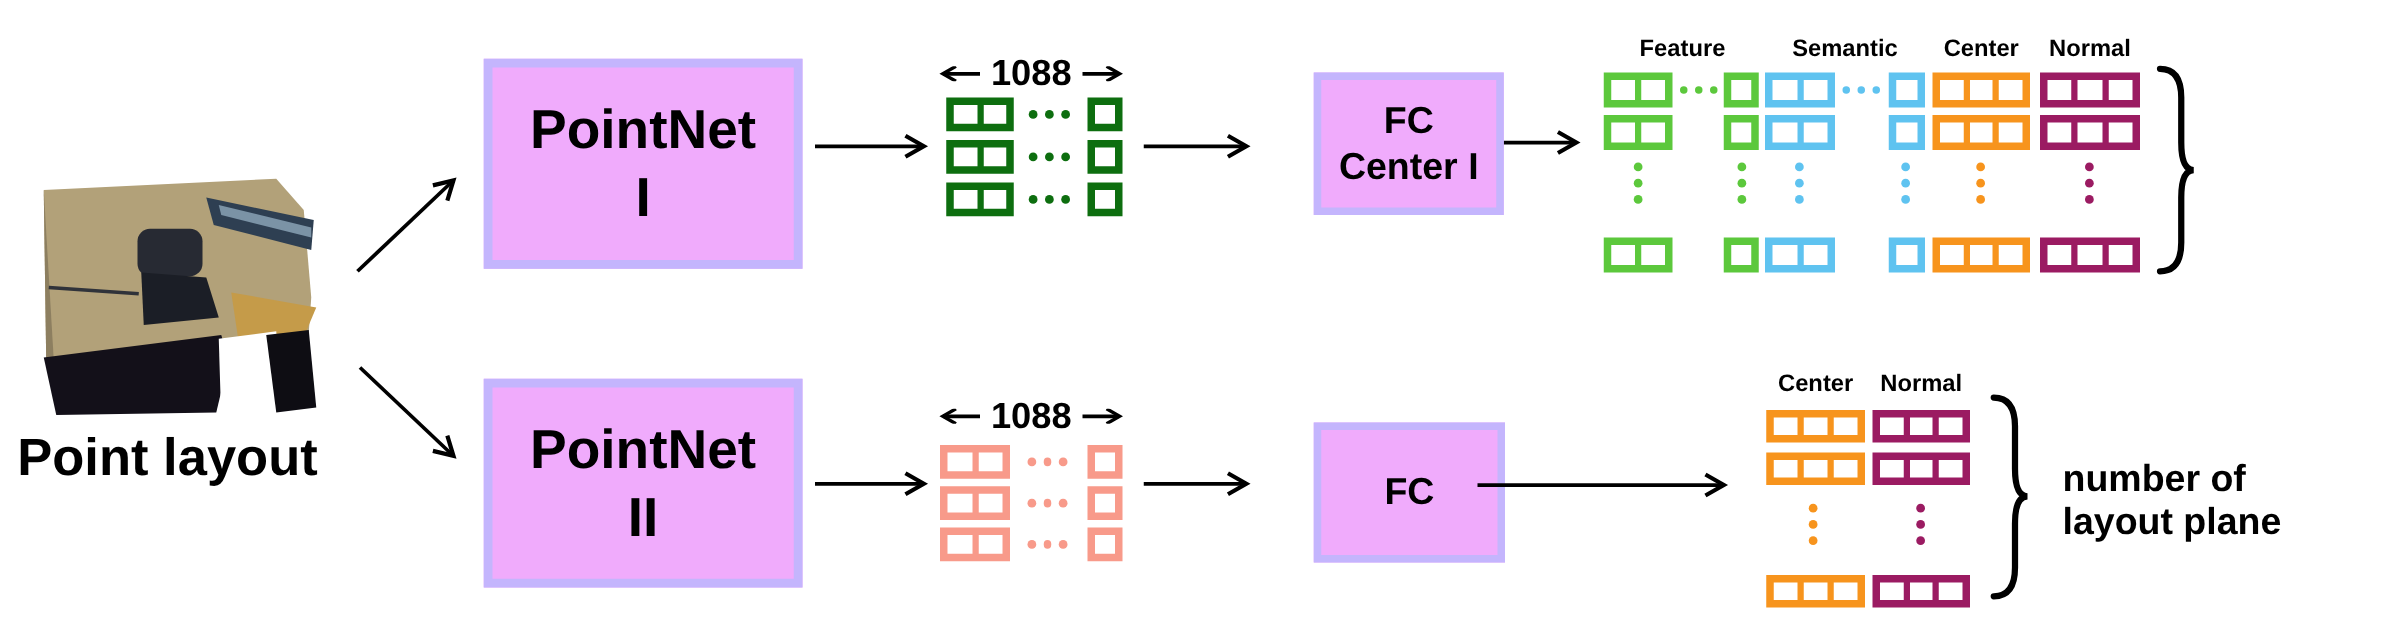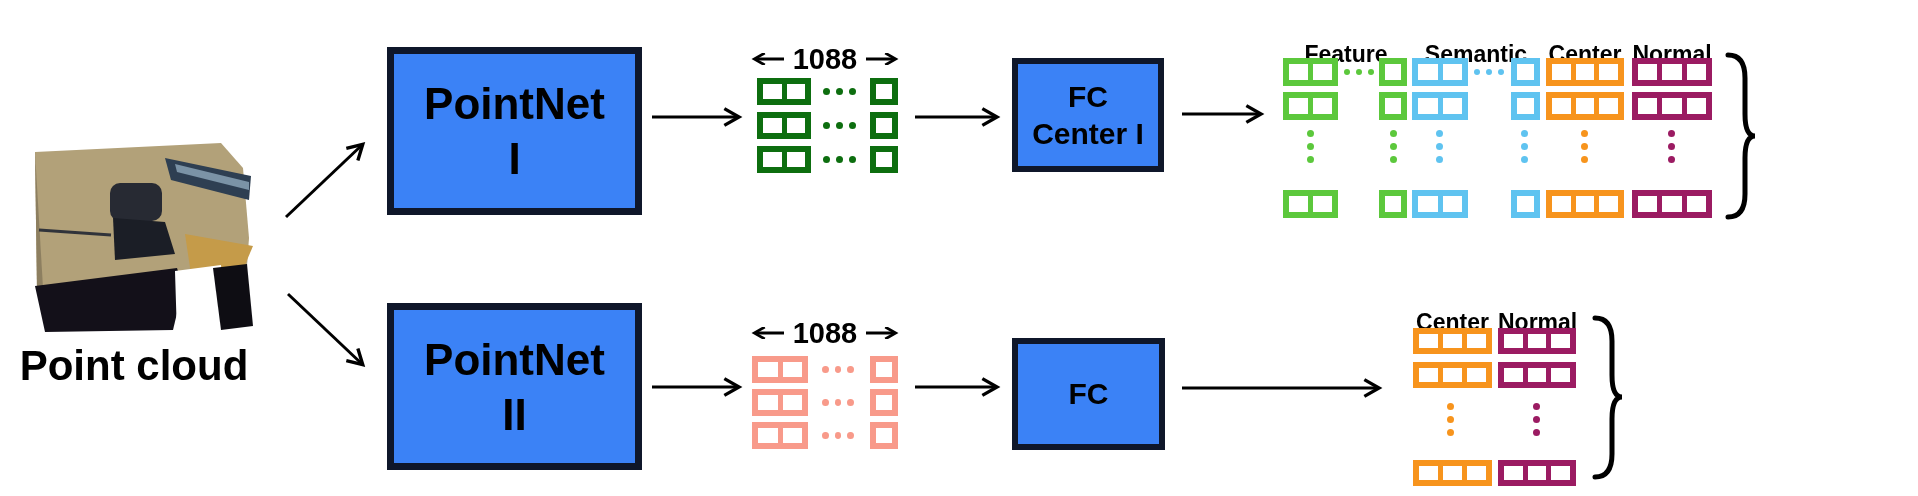--- a/index.html
+++ b/index.html
@@ -1,30 +1,30 @@
 <!DOCTYPE html>
 <html style="--darkgreen: #0d6e0f; --green: #5cc83c; --blue: #5fc3f0; --orange: #f7941d; --magenta: #9b1b62; --pink: #f89a8a; --ink: #000000;"><head>
 <meta charset="utf-8">
 <style>
   html,body{margin:0;padding:0;background:#fff;}
   .canvas{position:relative;width:1918px;height:496px;background:#fff;overflow:hidden;
           font-family:"Liberation Sans","DejaVu Sans",sans-serif;color:#000;}
   .abs{position:absolute;}
-  .box{box-sizing:border-box;border:7px solid #0f172a;background:#3b82f6;display:flex;flex-direction:column;
+  .box{box-sizing:border-box;border:7px solid #c4b5fd;background:#f0abfc;display:flex;flex-direction:column;
        justify-content:center;align-items:center;text-align:center;font-weight:700;line-height:1.25;}
   .box.fc{border-width:6px;}
   .pn-text{font-size:44px;}
-  .fc-text{font-size:30px;}
+  .fc-text{font-size:30px;margin-left:39px;}
   .blk{box-sizing:border-box;display:flex;gap:5px;padding:6px;}
   .blk .w{flex:1;background:#fff;}
   .hdots{display:flex;align-items:center;justify-content:center;gap:6px;}
   .vdots{display:flex;flex-direction:column;align-items:center;justify-content:space-between;}
   .dot{width:7px;height:7px;border-radius:50%;}
   .dot.sm{width:6px;height:6px;}
-  .hdr{font-weight:700;font-size:23px;text-align:center;white-space:nowrap;margin-top:12px;}
+  .hdr{font-weight:700;font-size:19px;text-align:center;white-space:nowrap;}
   .dim{display:flex;align-items:center;justify-content:center;gap:7px;font-weight:700;font-size:29px;}
   .note{font-weight:700;font-size:30px;line-height:34px;white-space:nowrap;}
   .pc-label{font-weight:700;font-size:42px;text-align:center;white-space:nowrap;}
   .bg-dg{background:var(--darkgreen,#0d6e0f);}
   .bg-gr{background:var(--green,#5cc83c);}
   .bg-bl{background:var(--blue,#5fc3f0);}
   .bg-or{background:var(--orange,#f7941d);}
   .bg-mg{background:var(--magenta,#9b1b62);}
   .bg-pk{background:var(--pink,#f89a8a);}
   svg{display:block;}
@@ -41,21 +41,21 @@
     <polygon points="150,26 224,44 224,52 152,34" fill="#7b93a6"></polygon>
     <polygon points="10,148 152,130 158,150 148,192 20,194" fill="#131019"></polygon>
     <polygon points="160,96 228,108 200,174 170,163" fill="#c59b49"></polygon>
     <polygon points="176,158 202,166 198,174 174,167" fill="#e8c06a"></polygon>
     <rect x="85" y="45" width="52" height="38" rx="10" fill="#272a33"></rect>
     <polygon points="88,80 140,84 150,116 90,122" fill="#1b1e26"></polygon>
     <path d="M14,92 L86,97" stroke="#30333a" stroke-width="3" fill="none"></path>
     <polygon points="150,133 196,127 200,197 152,198" fill="#ffffff"></polygon>
     <polygon points="188,130 222,126 228,188 196,192" fill="#0e0d13"></polygon>
   </svg>
-  <div class="abs pc-label" style="left:8px;top:342px;width:252px;">Point cloud</div>
+  <div class="abs pc-label" style="left:8px;top:342px;width:252px;">Point layout</div>
 
   <svg class="abs" style="left:280px;top:135px;" width="95" height="90" viewBox="0 0 95 90">
     <defs>
         <marker id="m1" viewBox="0 0 10 10" refX="7.5" refY="5" markerWidth="7" markerHeight="7" orient="auto">
       <path d="M1,1 L8,5 L1,9" fill="none" stroke="#000" stroke-width="1.6"></path>
         </marker>
       </defs>
     <line x1="6" y1="82" x2="82" y2="10" stroke="#000" stroke-width="3" marker-end="url(#m1)"></line>
   </svg>
   <svg class="abs" style="left:282px;top:288px;" width="95" height="88" viewBox="0 0 95 88">
@@ -423,14 +423,18 @@
     <div class="abs blk bg-mg" style="left:1498px;top:460px;width:78px;height:26px;">
         <i class="w"></i>
         <i class="w"></i>
         <i class="w"></i>
       </div>
   </div>
 
   <svg class="abs" style="left:1591px;top:315px;" width="34" height="165" viewBox="0 0 34 165">
     <path d="M4,3 Q21,3 21,26 L21,60 Q21,82 31,82 Q21,82 21,104 L21,139 Q21,162 4,162" fill="none" stroke="#000" stroke-width="5" stroke-linecap="round"></path>
   </svg>
+  <div class="abs note" style="left:1650px;top:367px;">
+    <div>number of</div>
+    <div>layout plane</div>
+  </div>
 
 </div>
 
 </body></html>

